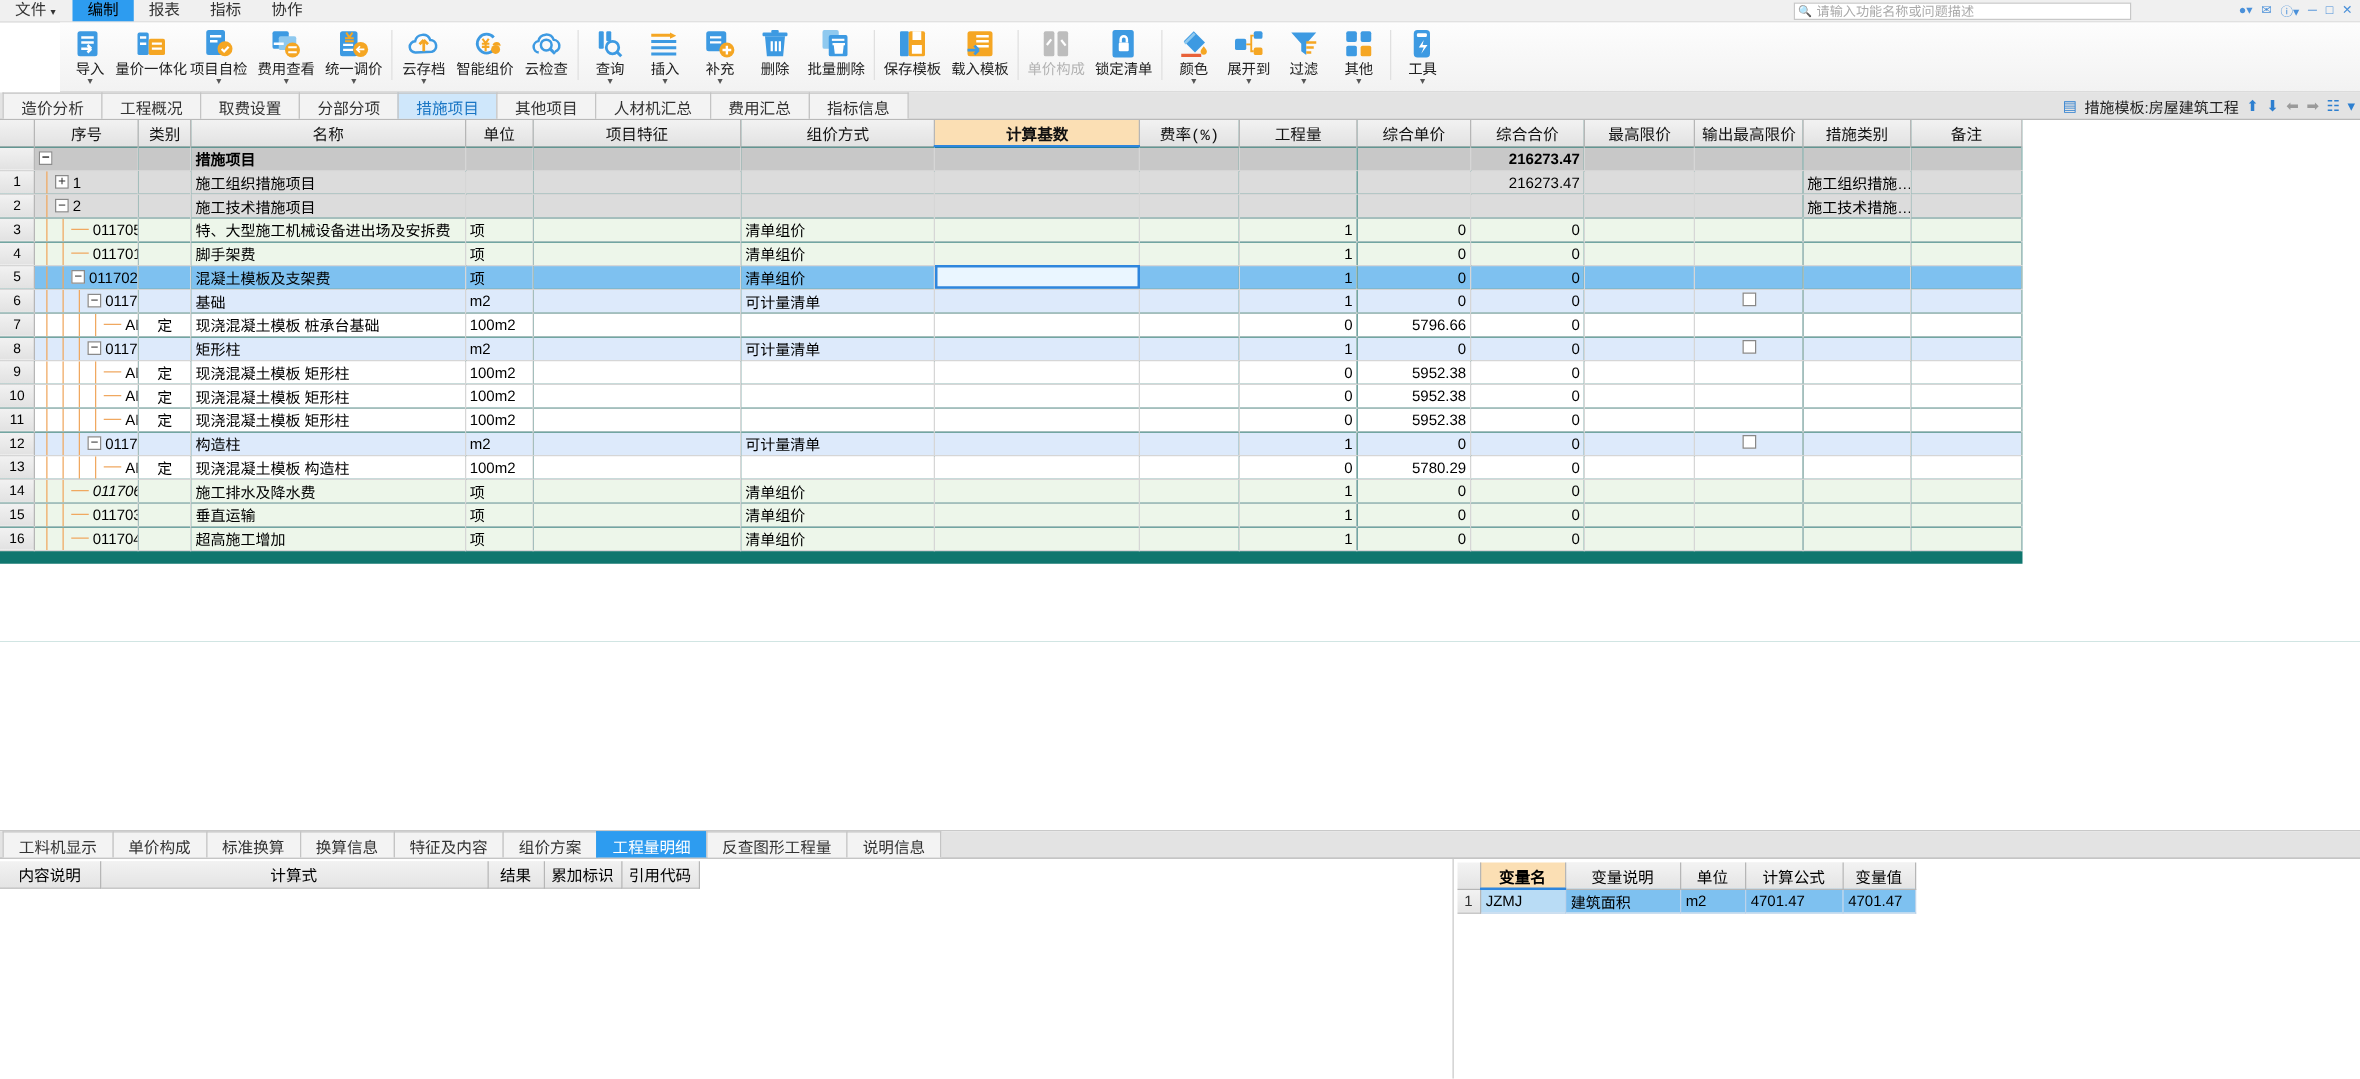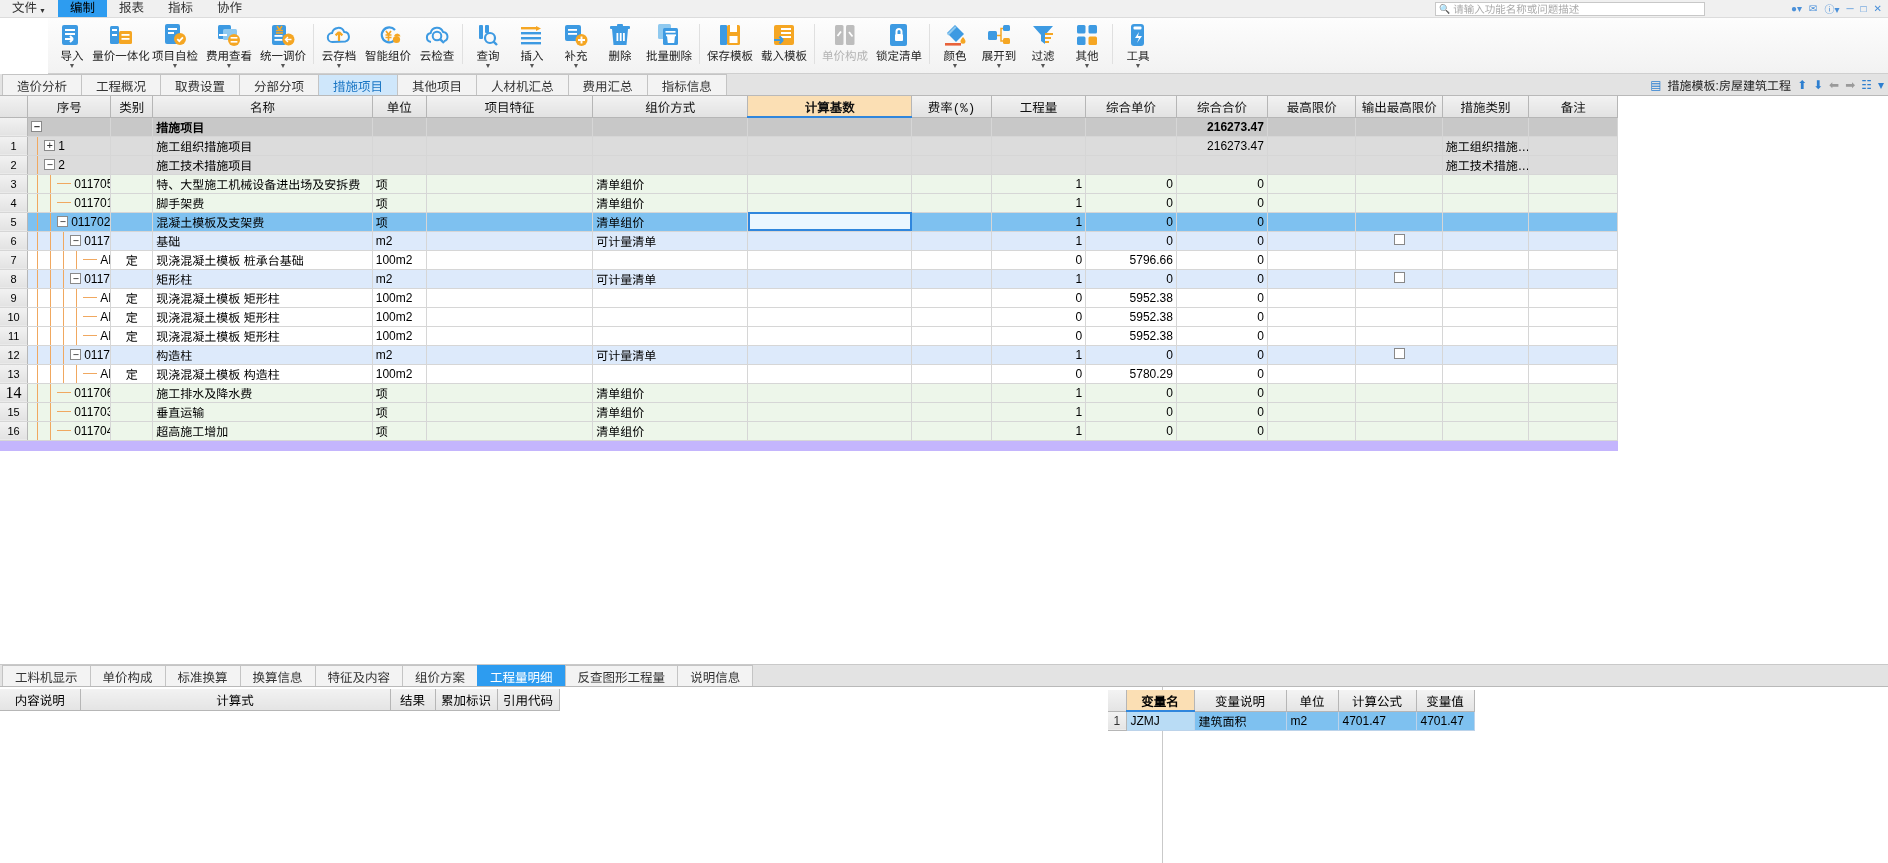--- a/index.html
+++ b/index.html
@@ -125,21 +125,21 @@
     font-size: 12px; color: #222;
   }
   .tmpl-icon { color: #2d7fd0; font-size: 12px; }
   .arrow-blue { color: #2d7fd0; font-size: 12px; }
   .arrow-gray { color: #9a9a9a; font-size: 12px; }
 
   
   .gridwrap {
     position: relative;
     height: 417px;
-    background: #c4b5fd;
+    background: #0f766e;
     border-bottom: 1px solid #fff;
     overflow: hidden;
   }
   table.grid {
     border-collapse: collapse;
     table-layout: fixed;
     width: 1618px;
     font-size: 12px;
   }
   table.grid th {
@@ -271,21 +271,21 @@
     text-align: center;
     white-space: nowrap;
   }
   .vsplit {
     position: absolute;
     left: 1162px; top: 22px; width: 1px; bottom: 0;
     background: #c9c9c9;
   }
   .vartable {
     position: absolute;
-    left: 1108px; top: 25px;
+    left: 1166px; top: 25px;
   }
   table.vars { border-collapse: collapse; table-layout: fixed; font-size: 12px; }
   table.vars th {
     background: linear-gradient(#f3f3f3, #e4e4e4);
     border: 1px solid #b6b6b6;
     border-top: none; border-left: none;
     height: 21px; font-weight: normal; font-size: 12.5px;
     text-align: center; white-space: nowrap; padding: 0 3px;
   }
   table.vars th.sel { background: #fbdfb4; font-weight: bold; border-bottom: 2px solid #2f86dd; }
@@ -1030,23 +1030,23 @@
             <td class="r"></td>
             <td class="r">0</td>
             <td class="r">5780.29</td>
             <td class="r">0</td>
             <td class="r"></td>
             <td class="c"></td>
             <td></td>
             <td></td>
           </tr>
           <tr class="r-qd">
-            <td class="c" style="background: linear-gradient(rgb(242, 242, 242), rgb(226, 226, 226)); border-right: 1px solid rgb(182, 182, 182); font-size: 16px; font-family: Liberation Serif, serif;">14</td>
-            <td>
-              <div class="treecell" style="padding-left: 26px;">
+            <td class="c" style="background: linear-gradient(rgb(242, 242, 242), rgb(226, 226, 226)); border-right: 1px solid rgb(182, 182, 182); font-size: 11px;">14</td>
+            <td>
+              <div class="treecell" style="padding-left: 26px; font-style: italic;">
                 <span class="vline" style="left: 6px;"></span>
                 <span class="vline" style="left: 19px;"></span>
                 <span class="tline"></span>
                 <span>011706</span>
               </div>
             </td>
             <td class="c"></td>
             <td>施工排水及降水费</td>
             <td>项</td>
             <td></td>

